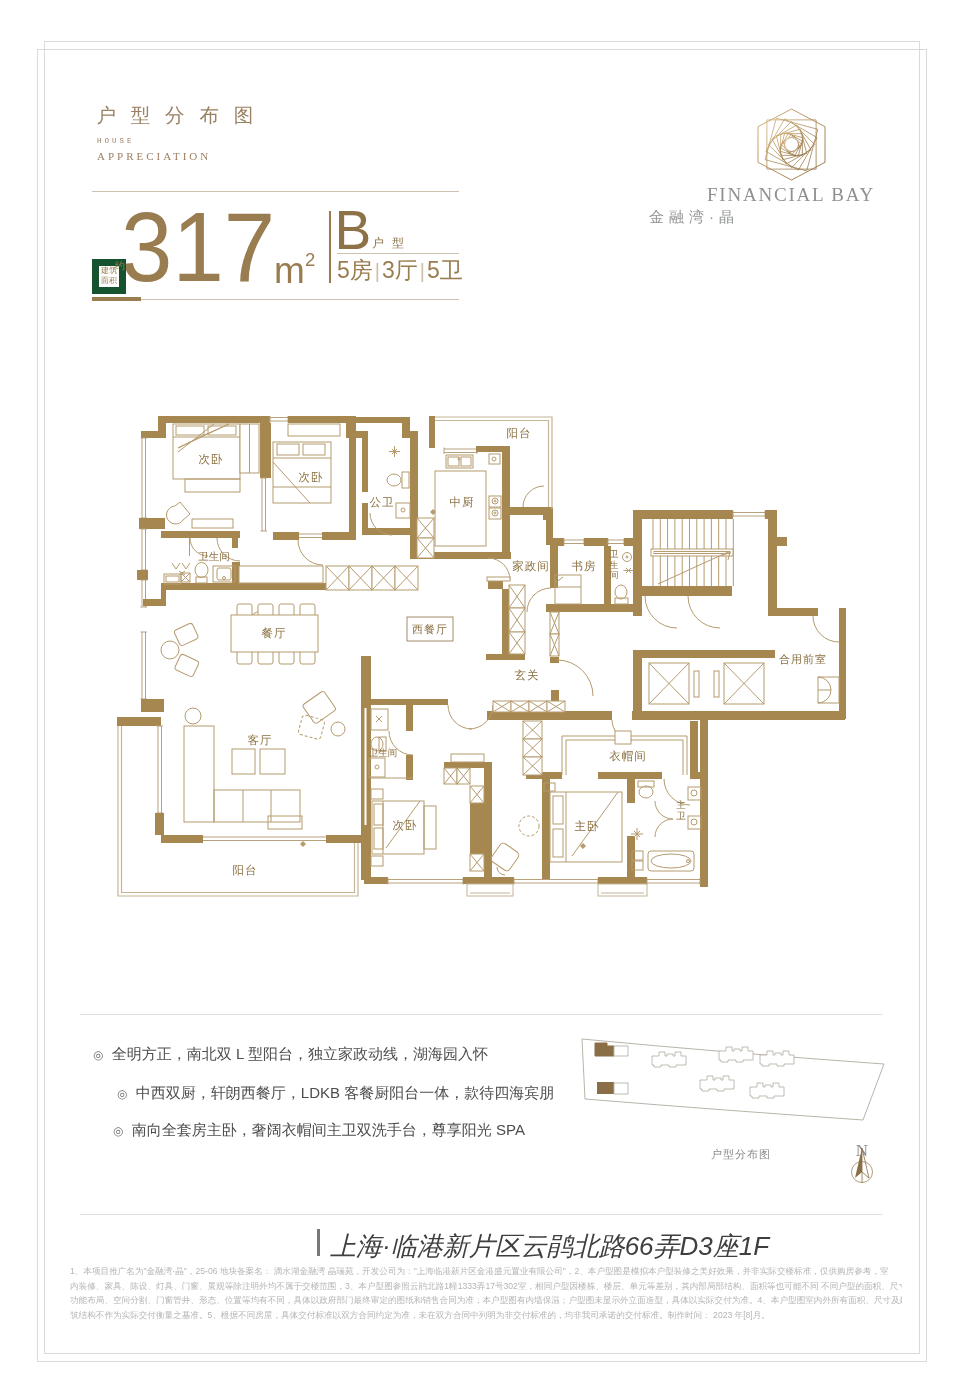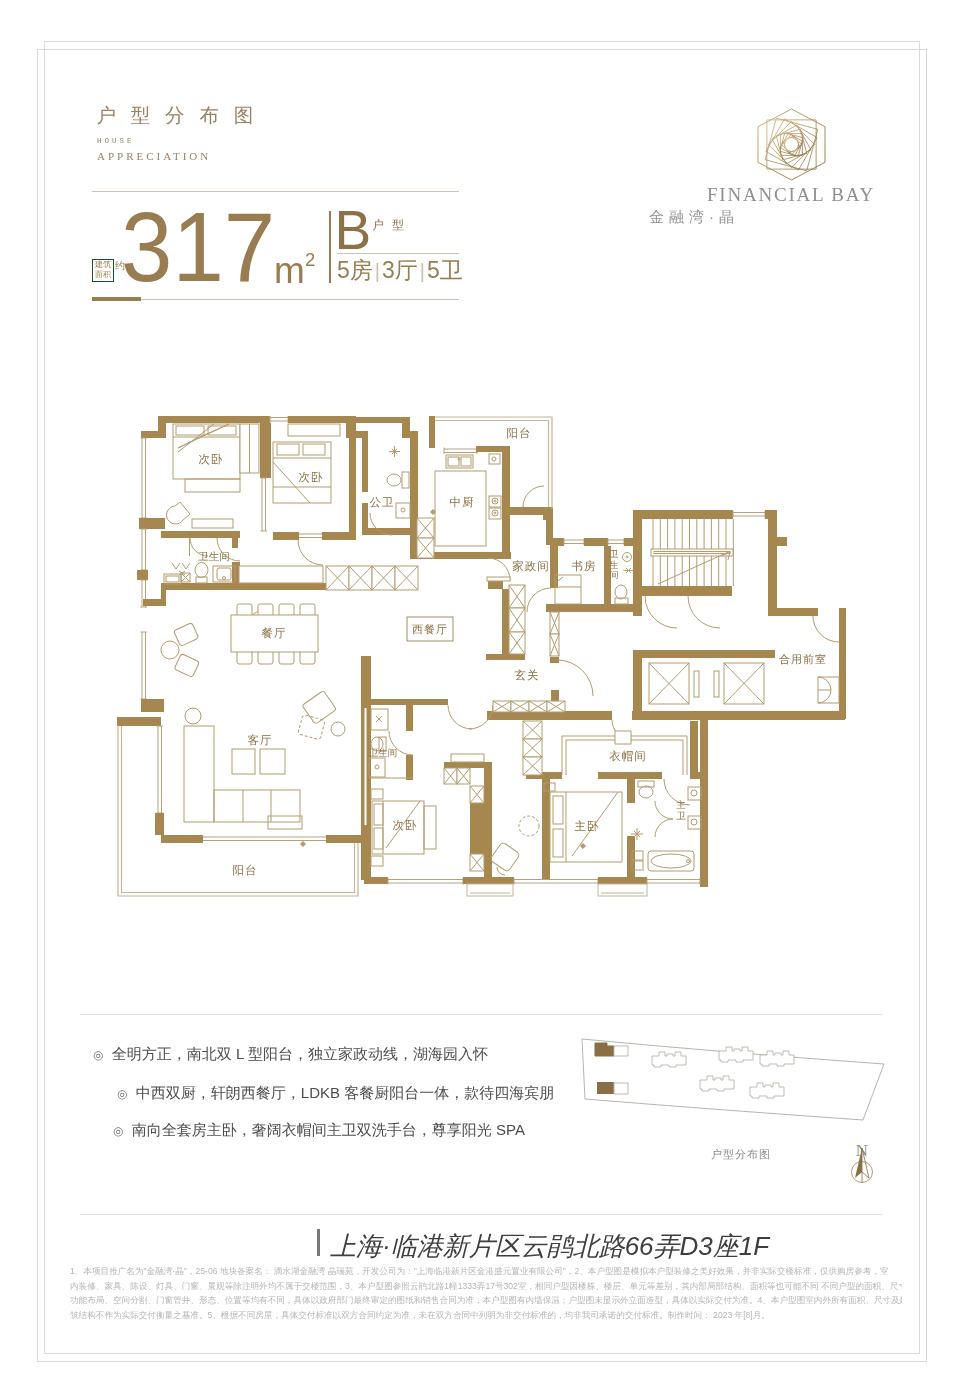--- a/index.html
+++ b/index.html
@@ -20,33 +20,33 @@
 <div class="abs" style="left:97px;top:149.5px;font-family:'Liberation Serif',serif;font-size:11px;color:#9b8164;letter-spacing:3px;">APPRECIATION</div>
 
 <div class="abs" style="left:92px;top:191px;width:367px;height:1px;background:#cdc2af;"></div>
 
 <div class="abs" style="left:121px;top:198px;font-size:98.6px;color:#997c50;transform:scaleX(0.937);transform-origin:0 0;line-height:1;">317</div>
 
 <div class="abs" style="left:274px;top:252px;font-size:37px;color:#997c50;line-height:1;">m</div>
 
 <div class="abs" style="left:305px;top:251px;font-size:18.5px;color:#997c50;line-height:1;">2</div>
 
-<div class="abs" style="left:92px;top:259px;width:20px;height:21px;border:1px solid #14532d;color:#997c50;font-size:8px;line-height:10px;text-align:center;">建筑<br>面积</div>
+<div class="abs" style="left:92px;top:259px;width:20px;height:21px;border:7px solid #14532d;color:#997c50;font-size:8px;line-height:10px;text-align:center;">建筑<br>面积</div>
 
 <div class="abs" style="left:115px;top:259px;color:#997c50;font-size:10px;">约</div>
 
 <div class="abs" style="left:92px;top:297px;width:49px;height:4px;background:#997c50;"></div>
 
 <div class="abs" style="left:141px;top:299px;width:318px;height:1px;background:#cdc2af;"></div>
 
 <div class="abs" style="left:329px;top:211px;width:2px;height:72px;background:#997c50;"></div>
 
 <div class="abs" style="left:334.5px;top:203px;font-size:55px;color:#8d7248;line-height:1;">B</div>
 
-<div class="abs" style="left:372px;top:217px;font-size:12px;color:#8d7248;letter-spacing:8px;">户型</div>
+<div class="abs" style="left:372px;top:235px;font-size:12px;color:#8d7248;letter-spacing:8px;">户型</div>
 
 <div class="abs" style="left:337px;top:253px;width:122px;height:1px;background:#cdc2af;"></div>
 
 <div class="abs" style="left:337px;top:258px;font-size:23px;color:#997c50;line-height:1.09;">5房<span style="color:#cbbfa8;font-size:20px;padding:0 2px;">|</span>3厅<span style="color:#cbbfa8;font-size:20px;padding:0 2px;">|</span>5卫</div>
 
 <svg class="abs" style="left:756px;top:108px;" width="71" height="73" viewBox="-35.5 -36.5 71 73">
   <defs>
     <linearGradient id="gold" x1="0" y1="0" x2="1" y2="1">
       <stop offset="0" stop-color="#cfae72"></stop>
         <stop offset="0.45" stop-color="#ab8850"></stop>

